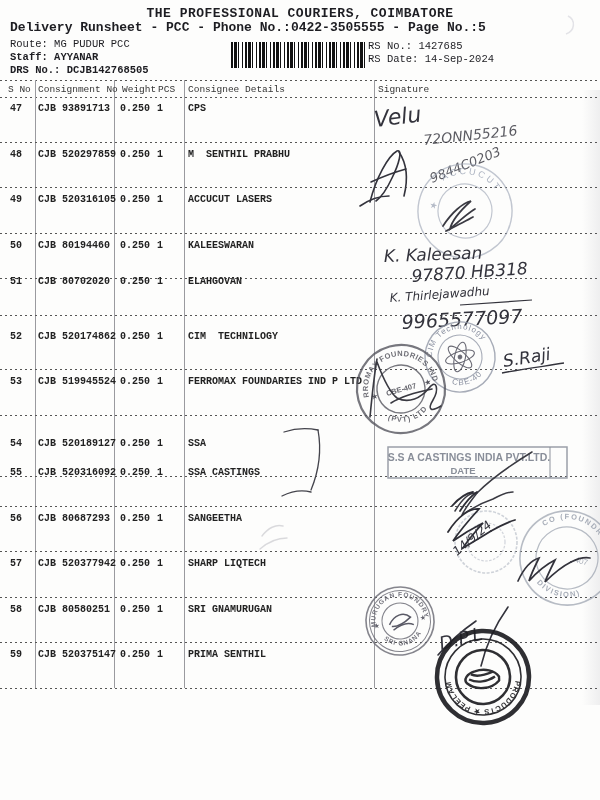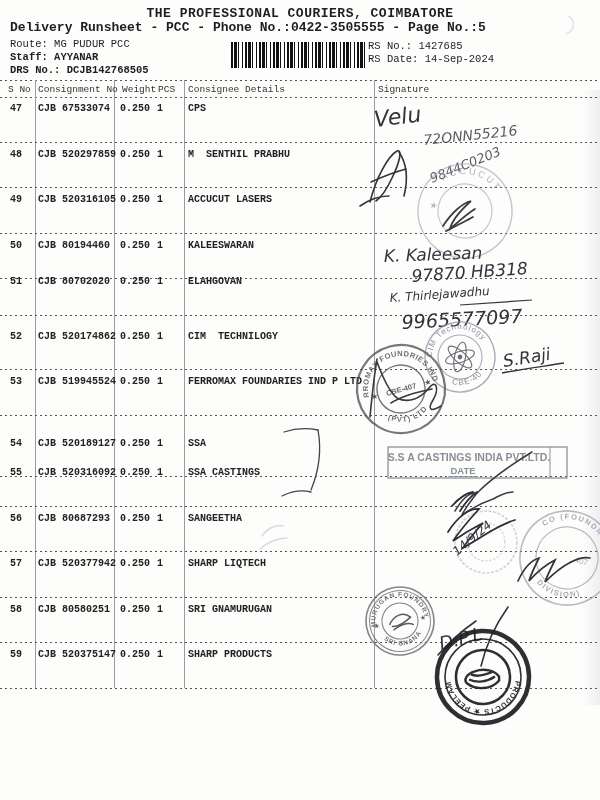--- a/index.html
+++ b/index.html
@@ -54,21 +54,21 @@
 <div class="abs colhead" style="left:8px;">S No</div>
 <div class="abs colhead" style="left:38px;">Consignment No</div>
 <div class="abs colhead" style="left:122px;">Weight</div>
 <div class="abs colhead" style="left:158px;">PCS</div>
 <div class="abs colhead" style="left:188px;">Consignee Details</div>
 <div class="abs colhead" style="left:378px;">Signature</div>
 
 <div id="rows-host">
     <div class="trow" style="top: 97px;">
     <span class="cell c-sno">47</span>
-    <span class="cell c-con">CJB 67533074</span>
+    <span class="cell c-con">CJB 93891713</span>
     <span class="cell c-wt">0.250</span>
     <span class="cell c-pcs">1</span>
     <span class="cell c-cons">CPS</span>
     <span class="rule"></span>
   </div>
     <div class="trow" style="top: 142.5px; text-align: right;">
     <span class="cell c-sno">48</span>
     <span class="cell c-con">CJB 520297859</span>
     <span class="cell c-wt">0.250</span>
     <span class="cell c-pcs">1</span>
@@ -153,21 +153,21 @@
     <span class="cell c-wt">0.250</span>
     <span class="cell c-pcs">1</span>
     <span class="cell c-cons">SRI GNAMURUGAN</span>
     <span class="rule"></span>
   </div>
     <div class="trow" style="top: 643px;">
     <span class="cell c-sno">59</span>
     <span class="cell c-con">CJB 520375147</span>
     <span class="cell c-wt">0.250</span>
     <span class="cell c-pcs">1</span>
-    <span class="cell c-cons">SHARP PRODUCTS</span>
+    <span class="cell c-cons">PRIMA SENTHIL</span>
     <span class="rule"></span>
   </div>
   </div>
 
 <div class="abs edgeshade"></div>
 
 <svg class="overlay" width="600" height="800" viewBox="0 0 600 800">
   <defs>
     <path id="at37" d="M -37 0 A 37 37 0 0 1 37 0"></path>
     <path id="at28" d="M -28 0 A 28 28 0 0 1 28 0"></path>

